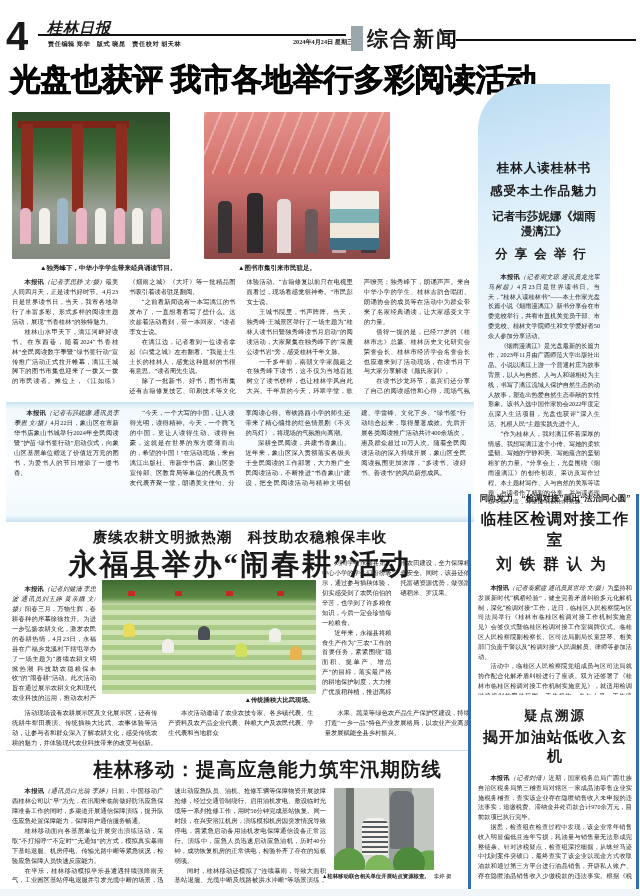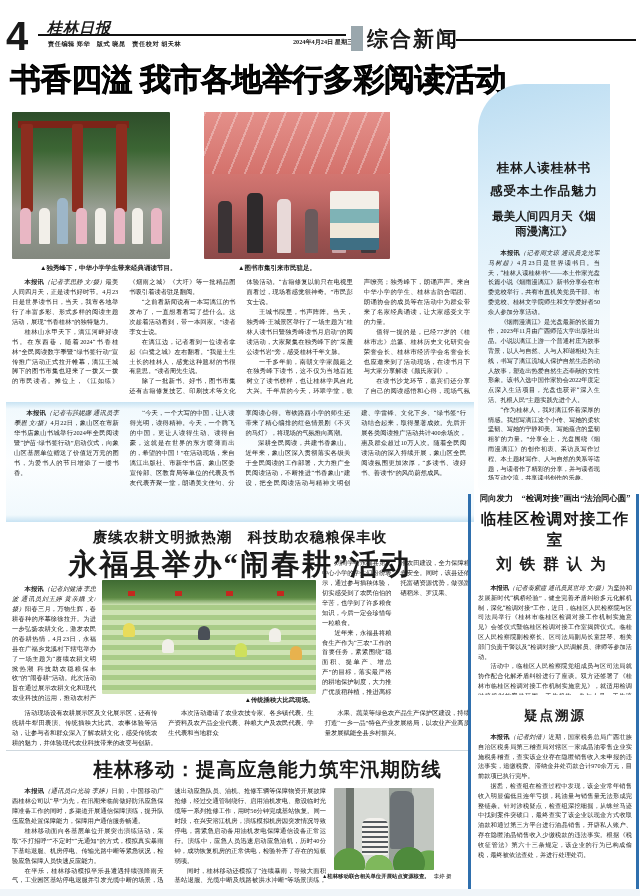--- a/index.html
+++ b/index.html
@@ -124,21 +124,21 @@
   <div class="page-num">4</div>
   <div class="masthead">桂林日报</div>
   <div class="hdr-rule"></div>
   <div class="staff">责任编辑 郑华　版式 晓昆　责任校对 胡天林</div>
   <div class="dateline">2024年4月24日 星期三</div>
   <div class="sec-block"></div>
   <div class="sec-title">综合新闻</div>
   <div class="sec-tick"></div>
   <div class="sec-line"></div>
 
-  <div class="lead-headline">书香四溢  我市各地举行多彩阅读活动</div>
+  <div class="lead-headline">光盘也获评  我市各地举行多彩阅读活动</div>
 
   <div class="photo ph1">
     <div class="roofbeam"></div>
     <div class="pillar" style="left:6%"></div>
     <div class="pillar" style="left:38%"></div>
     <div class="pillar" style="left:66%"></div>
     <div class="figrow">
       <div class="fig" style="background:#e9b7c4"></div>
       <div class="fig" style="background:#f2efe9"></div>
       <div class="fig" style="background:#9db6c8;height:46px"></div>
@@ -229,21 +229,22 @@
     <div class="doorframe"></div>
     <div class="tech1"></div>
     <div class="tech2"></div>
     <div class="leaves"></div>
   </div>
   <div class="cap mob-cap"><span>▲桂林移动联合相关单位开展站点资源核查。</span><span class="mob-credit">李婷 摄</span></div>
 
   <div class="reading">
     <div class="rd-kicker">桂林人读桂林书</div>
     <div class="rd-kicker">感受本土作品魅力</div>
-    <div class="rd-h1">最美人间四月天《烟雨漫漓江》</div>
+    <div class="rd-h1">记者韦莎妮娜《烟雨漫漓江》</div>
+    <div class="rd-h2">分享会举行</div>
     <div class="rd-body copy">
       <p><b>本报讯</b><i>（记者周文琼 通讯员龙光军 马树超）</i><span>4月23日是世界读书日。当天，“桂林人读桂林书”——本土作家光盘长篇小说《烟雨漫漓江》新书分享会在市委党校举行，共有市直机关党员干部、市委党校、桂林文学院师生和文学爱好者50余人参加分享活动。</span></p>
       <p>《烟雨漫漓江》是光盘最新的长篇力作，2023年11月由广西师范大学出版社出品。小说以漓江上游一个普通村庄为故事背景，以人与自然、人与人和谐相处为主线，书写了漓江流域人保护自然生态的动人故事，塑造出热爱自然生态奉献的女性形象。该书入选中国作家协会2022年度定点深入生活项目，光盘也获评“深入生活、扎根人民”主题实践先进个人。</p>
       <p>“作为桂林人，我对漓江怀着深厚的情感。我想写漓江这个小传、写她的柔软坚韧、写她的宁静和美、写她蕴含的坚韧粗犷的力量。”分享会上，光盘围绕《烟雨漫漓江》的创作初衷、采访及写作过程、本土题材写作、人与自然的关系等话题，与读者作了精彩的分享，并与读者现场互动交流，共享读书创作的乐趣。</p>
       <p>活动邀请了广西师范大学文学院博士生导师、广西评论家协会副主席刘铁群教授，广西师范大学出版社副编审王塑，桂林市委党校教师陈蔚茵，以及资深策划编辑谭梅等出席并分享阅读心得体会。刘铁群认为《烟雨漫漓江》写了漓江之美、自然之美，也写出了漓江儿女恬静的心灵之美。</p>
     </div>
   </div>
 
   <div class="v-div"></div>
   <div class="r-edge"></div>
@@ -251,20 +252,21 @@
   <div class="rail-bottom">
     <div class="lg-kicker">同向发力　“检调对接”画出“法治同心圆”</div>
     <div class="lg-h1">临桂区检调对接工作室</div>
     <div class="lg-h2">刘铁群认为</div>
     <div class="lg-body copy">
       <p><b>本报讯</b><i>（记者秦紫霞 通讯员莫世玲 文/摄）</i><span>为坚持和发展新时代“枫桥经验”，健全完善矛盾纠纷多元化解机制，深化“检调对接”工作，近日，临桂区人民检察院与区司法局举行《桂林市临桂区检调对接工作机制实施意见》会签仪式暨临桂区检调对接工作室揭牌仪式。临桂区人民检察院副检察长、区司法局副局长童慧琴、相关部门负责干警以及“检调对接”人民调解员、律师等参加活动。</span></p>
       <p>活动中，临桂区人民检察院党组成员与区司法局就协作配合化解矛盾纠纷进行了座谈。双方还签署了《桂林市临桂区检调对接工作机制实施意见》，就适用检调对接机制的案件范围、工作机构、参与人员、工作流程、配套机制等作出规定，明确检察机关自愿、合法、公正、保密原则。</p>
 
     </div>
     <div class="gas-h1">疑点溯源</div>
+    <div class="gas-h2">揭开加油站低收入玄机</div>
     <div class="gas-body copy">
       <p><b>本报讯</b><i>（记者刘倩）</i><span>近期，国家税务总局广西壮族自治区税务局第三稽查局对辖区一家成品油零售企业实施税务稽查，查实该企业存在隐匿销售收入未申报的违法事实，追缴税费、滞纳金并处罚款合计970余万元，目前款项已执行完毕。</span></p>
       <p>据悉，检查组在检查过程中发现，该企业常年销售收入明显偏低且连年亏损，耗油量与销售量无法形成完整链条。针对涉税疑点，检查组深挖细掘，从蛛丝马迹中找到案件突破口，最终查实了该企业以现金方式收取油款和通过第三方平台进行油品销售，开辟私人账户、存在隐匿油品销售收入少缴税款的违法事实。根据《税收征管法》第六十三条规定，该企业的行为已构成偷税，最终被依法查处，并进行处理处罚。</p>
 
     </div>
   </div>
 
   <div class="foot-strip"></div>
 </div>
 

